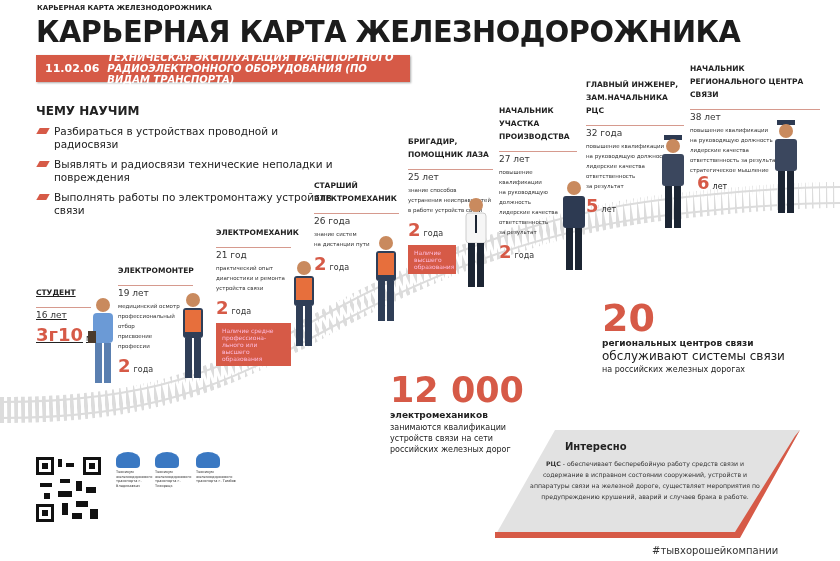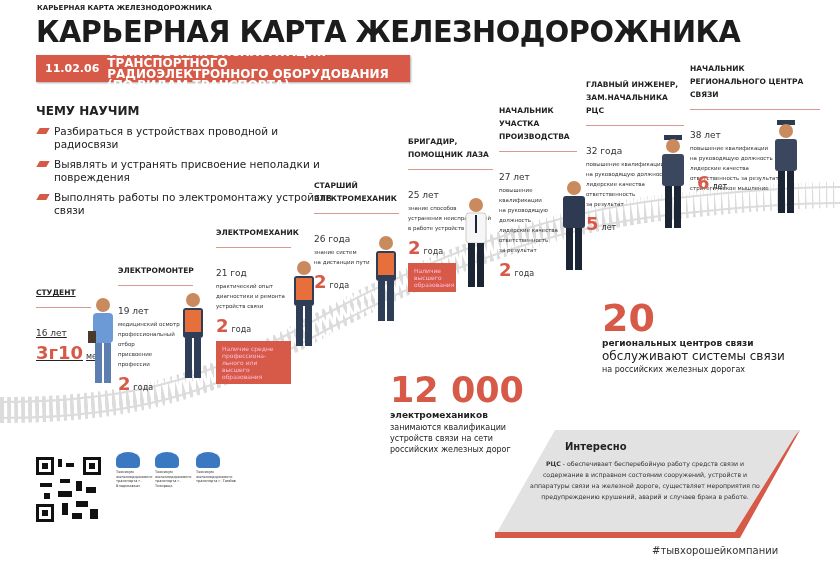--- a/index.html
+++ b/index.html
@@ -2,28 +2,28 @@
 <html><head>
 <meta charset="utf-8">
 <style>
   html,body{margin:0;padding:0;}
   body{width:840px;height:561px;background:#fff;position:relative;overflow:hidden;font-family:"DejaVu Sans",sans-serif;color:#222;}
   .abs{position:absolute;}
   .small-top{left:37px;top:4px;font-size:7px;font-weight:bold;color:#222;}
   .big-title{left:36px;top:14px;font-size:30px;font-weight:900;letter-spacing:-0.5px;color:#1c1c1c;font-family:"DejaVu Sans",sans-serif;white-space:nowrap;transform:scaleX(0.96);transform-origin:left;}
   .banner{left:36px;top:55px;width:374px;height:27px;background:#d65a47;color:#fff;display:flex;align-items:center;box-shadow:1px 1px 2px #aaa;}
   .banner .code{font-size:11px;font-weight:bold;margin-left:9px;margin-right:8px;}
-  .banner .txt{font-size:12px;font-weight:bold;line-height:11px;}
+  .banner .txt{font-size:10px;font-weight:bold;line-height:11px;font-style:italic;}
   .learn-title{left:36px;top:104px;font-size:12px;font-weight:bold;}
   .learn-list{left:36px;top:125px;width:300px;font-size:10.5px;line-height:13px;}
   .learn-item{display:flex;margin-bottom:7px;}
   .bullet{width:10px;height:6px;background:#d65a47;transform:skewX(-30deg);margin:3px 6px 0 2px;flex-shrink:0;}
   .stage{position:absolute;width:110px;}
   .stage .t{font-size:7.5px;font-weight:bold;line-height:13px;border-bottom:1px solid #d69a8e;padding-bottom:8px;color:#222;}
-  .stage .age{font-size:9px;margin:20px 0 3px;color:#333;}
+  .stage .age{font-size:9px;margin:2px 0 3px;color:#333;}
   .stage .desc{font-size:5.5px;line-height:10px;color:#333;}
   .stage .dur{margin-top:4px;}
   .stage .dur .n{font-size:18px;font-weight:bold;color:#d65a47;}
   .stage .dur .u{font-size:8px;margin-left:3px;color:#333;}
   .req{background:#d65a47;color:#fbd;font-size:6px;line-height:7px;padding:4px 6px;margin-top:5px;}
   .stat-num{font-weight:900;color:#d65a47;}
   .figure{position:absolute;}
   .logo{position:absolute;width:40px;}
   .logo .mark{width:24px;height:16px;border-radius:50% 50% 4px 4px;background:#3a78c2;margin-bottom:2px;}
   .logo .lt{font-size:3.5px;line-height:4.5px;color:#333;}
@@ -54,21 +54,21 @@
 </div>
 
 <div class="abs learn-title">ЧЕМУ НАУЧИМ</div>
 <div class="abs learn-list">
   <div class="learn-item">
       <span class="bullet"></span>
       <span>Разбираться в устройствах проводной и радиосвязи</span>
     </div>
   <div class="learn-item">
       <span class="bullet"></span>
-      <span>Выявлять и устранять присвоение неполадки и повреждения</span>
+      <span>Выявлять и радиосвязи технические неполадки и повреждения</span>
     </div>
   <div class="learn-item">
       <span class="bullet"></span>
       <span>Выполнять работы по электромонтажу устройств связи</span>
     </div>
 </div>
 
 <div class="stage" style="left:36px;top:286px;width:55px;text-decoration:underline;">
   <div class="t">СТУДЕНТ</div>
   <div class="age">16 лет</div>

